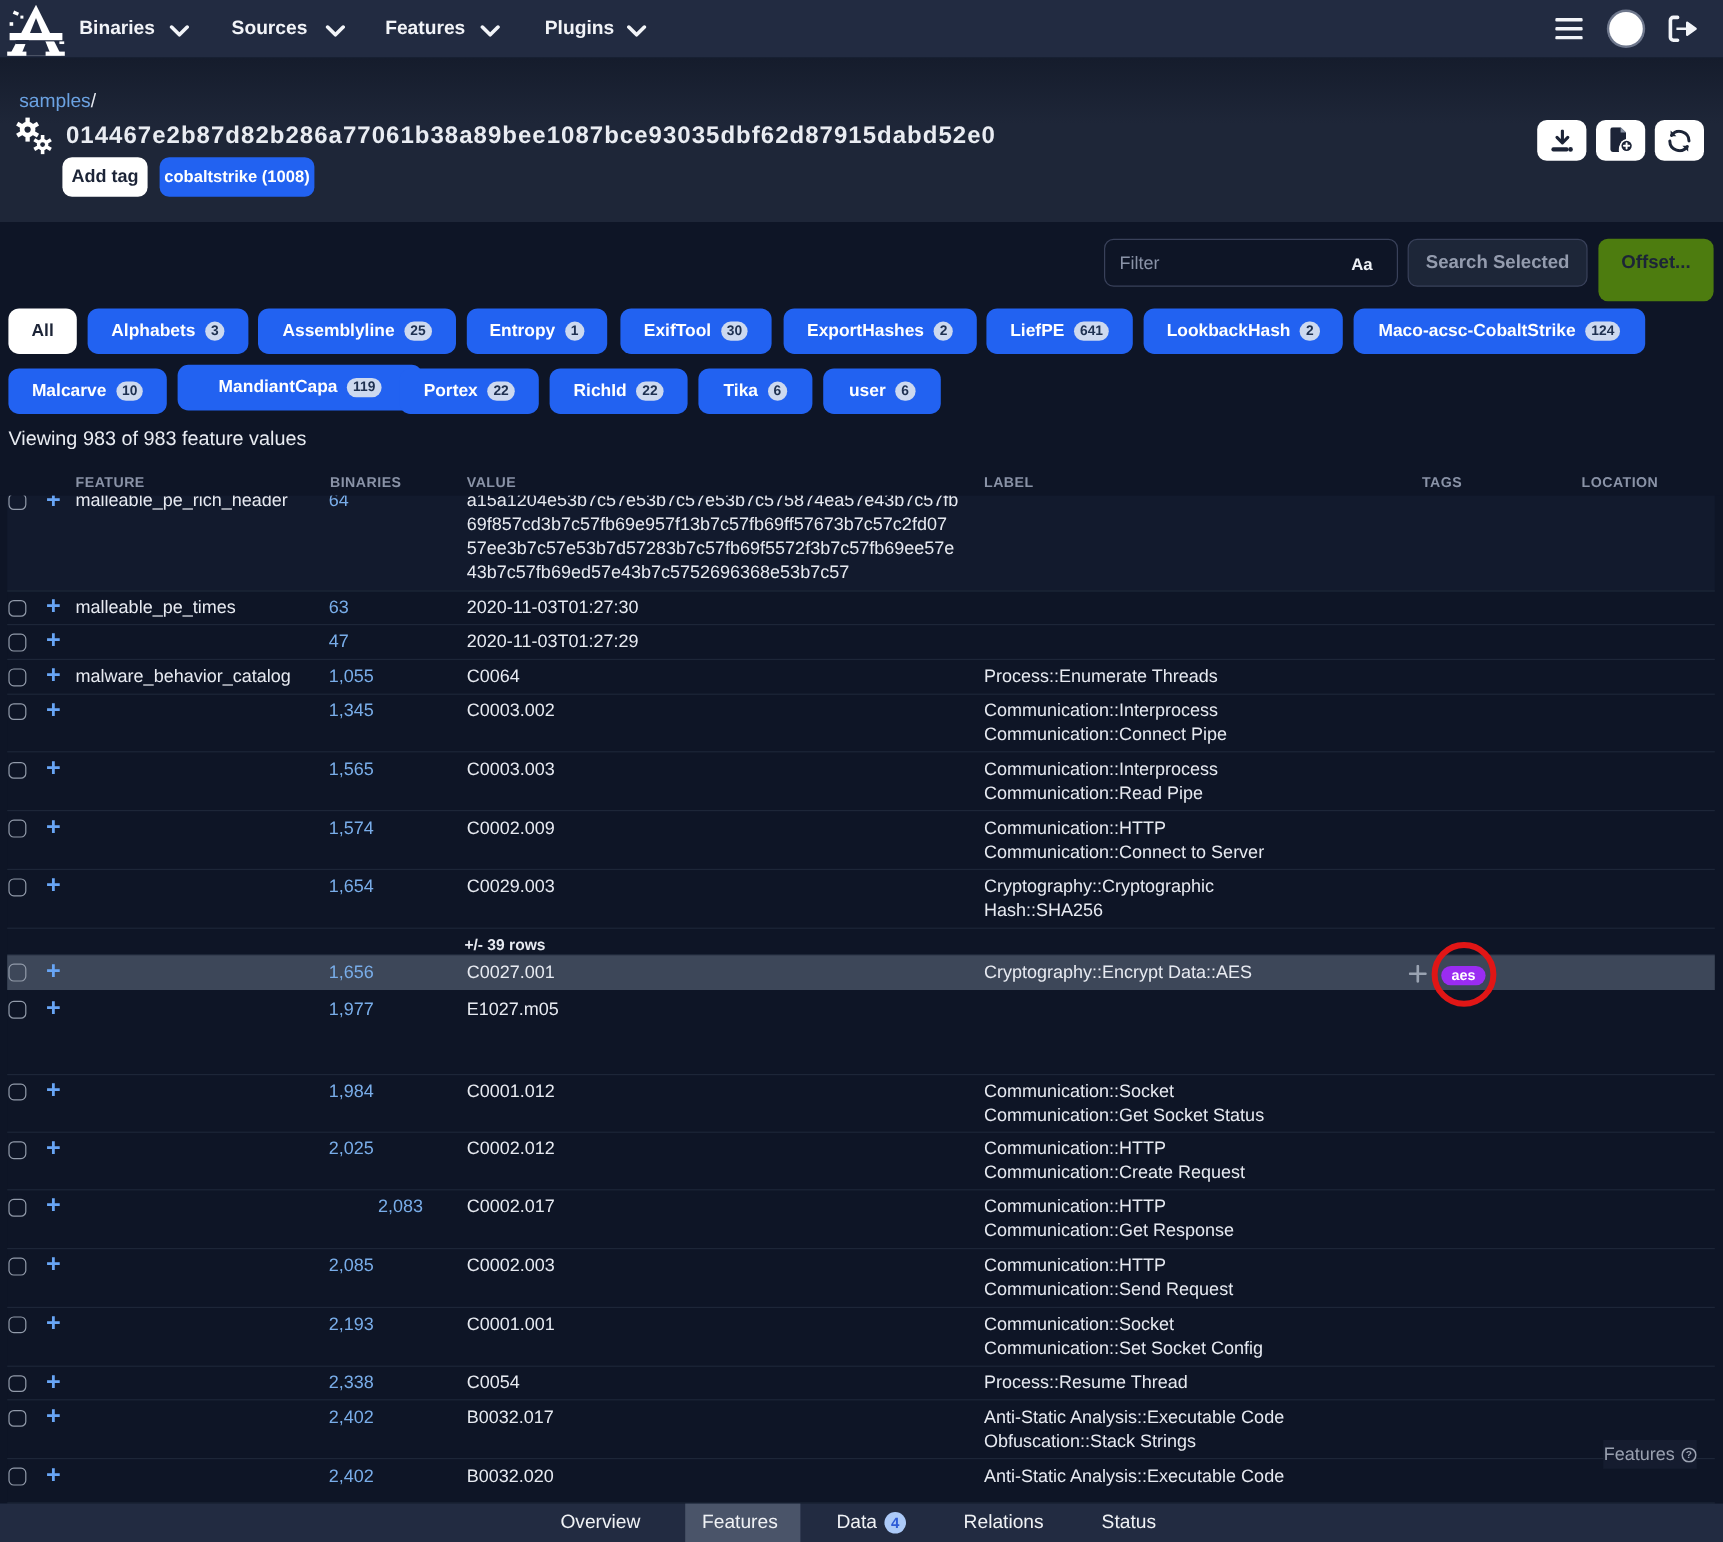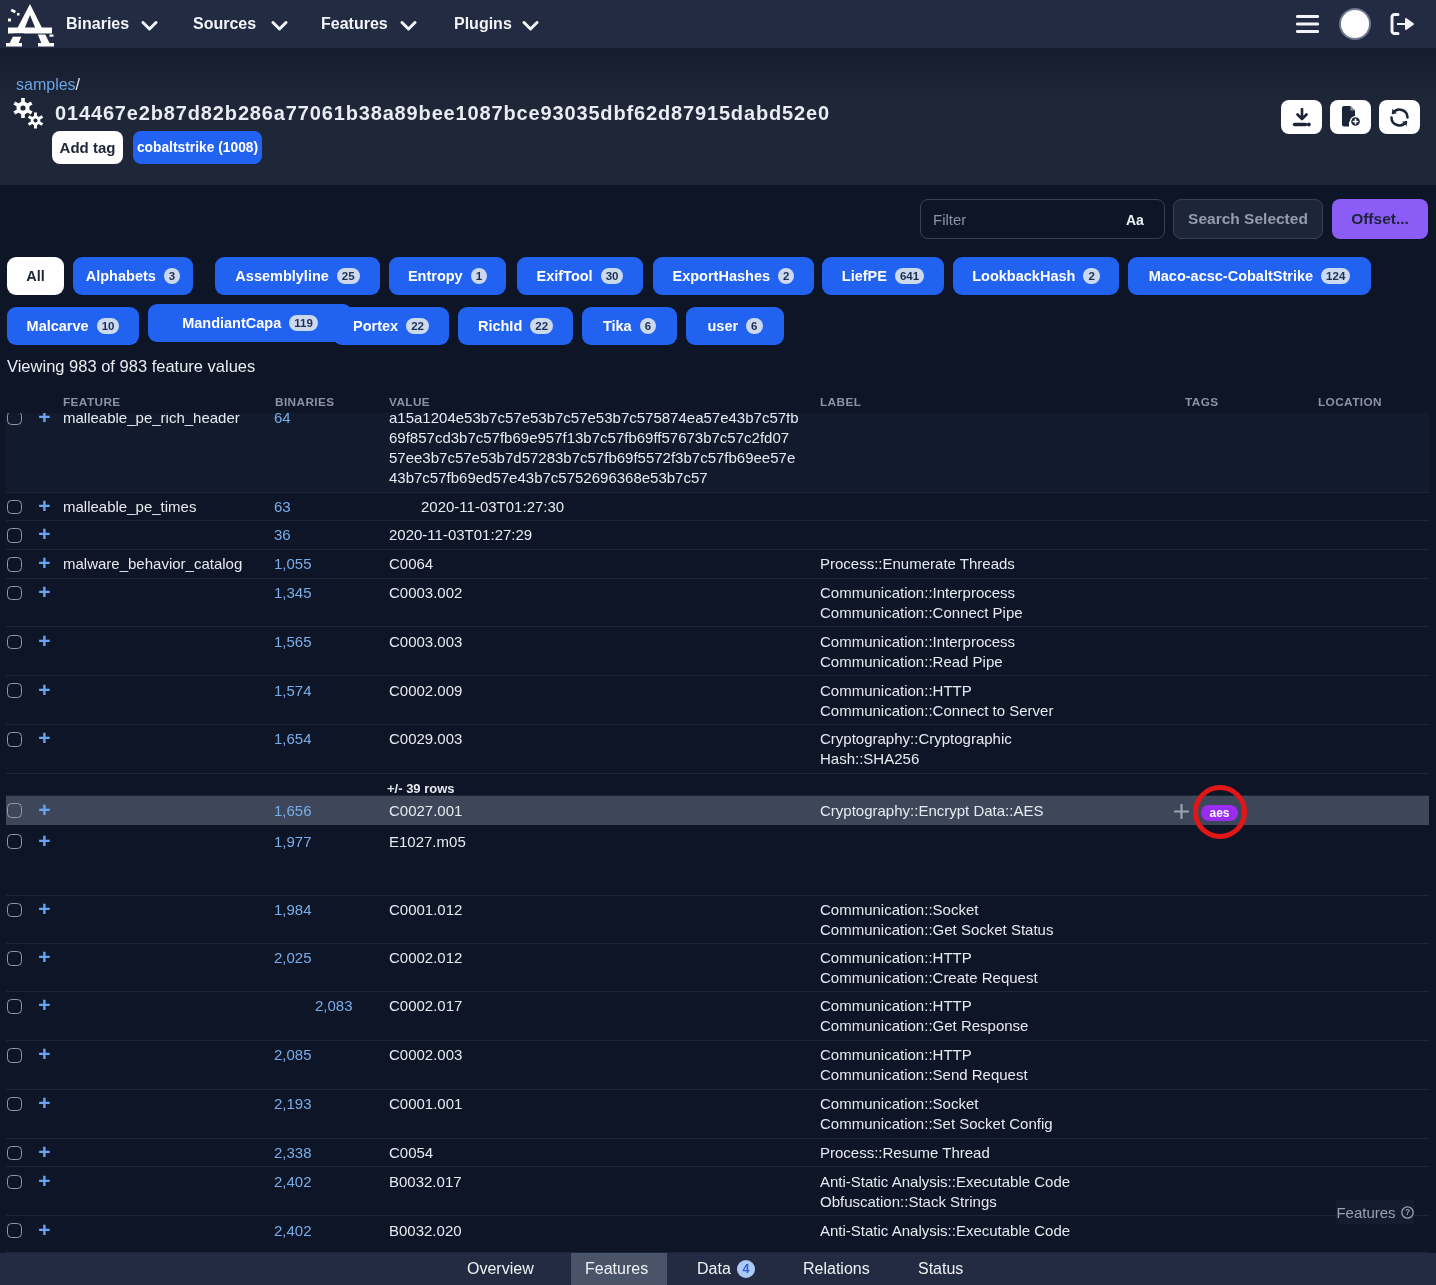--- a/index.html
+++ b/index.html
@@ -117,23 +117,23 @@
   </svg>
 <svg class="abs" style="left:1389px;top:108px" width="21" height="19" viewBox="0 0 21 19">
 <path d="M18.5 9.5 a8 8 0 0 0 -14.5 -4.6 M2.5 9.5 a8 8 0 0 0 14.5 4.6" stroke="#1c2437" stroke-width="2.5" fill="none" stroke-linecap="round"></path>
 <path d="M3.2 0.8 v4.8 h4.8 Z" fill="#1c2437"></path>
     <path d="M17.8 18.2 v-4.8 h-4.8 Z" fill="#1c2437"></path>
   </svg>
 <div class="abs" style="left:920px;top:199px;width:245px;height:40px;border:1px solid #39415a;border-radius:8px;"></div>
 <div class="abs" style="left:933px;top:211px;font-size:15px;color:#8a93a7;">Filter</div>
 <div class="abs" style="left:1126px;top:212px;font-size:14px;font-weight:bold;color:#eef1f6;">Aa</div>
 <div class="abs" style="left:1173px;top:199px;width:150px;height:40px;background:#1d2638;border:1px solid #39415a;border-radius:8px;text-align:center;line-height:38px;color:#949cae;font-size:15.5px;font-weight:bold;">Search Selected</div>
-<div class="abs" style="left:1332px;top:199px;width:96px;height:40px;background:#8b5cf6;border-radius:8px;text-align:center;line-height:40px;color:#1c2437;font-size:15.5px;font-weight:bold;">Offset...</div>
+<div class="abs" style="left:1332px;top:199px;width:96px;height:52px;background:#4d7c0f;border-radius:8px;text-align:center;line-height:40px;color:#1c2437;font-size:15.5px;font-weight:bold;">Offset...</div>
 <div class="abs" style="left:7px;top:257px;width:57px;height:38px;background:#fff;border-radius:9px;text-align:center;line-height:38px;color:#1c2437;font-size:14.5px;font-weight:bold;">All</div>
-<div class="pill" style="left:73px;top:257px;width:120px;">Alphabets<span class="ct">3</span></div>
+<div class="pill" style="left:73px;top:257px;width:134px;">Alphabets<span class="ct">3</span></div>
 <div class="pill" style="left:215px;top:257px;width:165px;">Assemblyline<span class="ct">25</span></div>
 <div class="pill" style="left:389px;top:257px;width:117px;">Entropy<span class="ct">1</span></div>
 <div class="pill" style="left:517px;top:257px;width:126px;">ExifTool<span class="ct">30</span></div>
 <div class="pill" style="left:653px;top:257px;width:161px;">ExportHashes<span class="ct">2</span></div>
 <div class="pill" style="left:822px;top:257px;width:122px;">LiefPE<span class="ct">641</span></div>
 <div class="pill" style="left:953px;top:257px;width:166px;">LookbackHash<span class="ct">2</span></div>
 <div class="pill" style="left:1128px;top:257px;width:243px;">Maco-acsc-CobaltStrike<span class="ct">124</span></div>
 <div class="pill" style="left:7px;top:307px;width:132px;">Malcarve<span class="ct">10</span></div>
 <div class="pill" style="left:148px;top:304px;width:204px;">MandiantCapa<span class="ct">119</span></div>
 <div class="pill" style="left:333px;top:307px;width:116px;">Portex<span class="ct">22</span></div>
@@ -146,26 +146,26 @@
 <div class="plus" style="top:1.2px;color:#68a5f5;font-size:21px;line-height:24px;">+</div>
 <div class="cell" style="left:63px;top:4.2px;">malleable_pe_rich_header</div>
 <div class="cell bin" style="left:274px;top:4.2px;">64</div>
 <div class="cell" style="left:389px;top:4.2px;">a15a1204e53b7c57e53b7c57e53b7c575874ea57e43b7c57fb<br>69f857cd3b7c57fb69e957f13b7c57fb69ff57673b7c57c2fd07<br>57ee3b7c57e53b7d57283b7c57fb69f5572f3b7c57fb69ee57e<br>43b7c57fb69ed57e43b7c5752696368e53b7c57</div>
 </div>
 <div class="row" style="top:492.6px;height:28.7px;">
 <span class="cb" style="top:7.0px;"></span>
 <div class="plus" style="top:1.2px;color:#68a5f5;font-size:21px;line-height:24px;">+</div>
 <div class="cell" style="left:63px;top:4.2px;">malleable_pe_times</div>
 <div class="cell bin" style="left:274px;top:4.2px;">63</div>
-<div class="cell" style="left:389px;top:4.2px;margin-left:32px;">2020-11-03T01:27:30</div>
+<div class="cell" style="left:389px;top:4.2px;">2020-11-03T01:27:30</div>
 </div>
 <div class="row" style="top:521.3px;height:28.7px;">
 <span class="cb" style="top:7.0px;"></span>
 <div class="plus" style="top:1.2px;color:#68a5f5;font-size:21px;line-height:24px;">+</div>
-<div class="cell bin" style="left:274px;top:4.2px;">36</div>
+<div class="cell bin" style="left:274px;top:4.2px;">47</div>
 <div class="cell" style="left:389px;top:4.2px;">2020-11-03T01:27:29</div>
 </div>
 <div class="row" style="top:550.0px;height:28.6px;">
 <span class="cb" style="top:7.0px;"></span>
 <div class="plus" style="top:1.2px;color:#68a5f5;font-size:21px;line-height:24px;">+</div>
 <div class="cell" style="left:63px;top:4.2px;">malware_behavior_catalog</div>
 <div class="cell bin" style="left:274px;top:4.2px;">1,055</div>
 <div class="cell" style="left:389px;top:4.2px;">C0064</div>
 <div class="cell lbl" style="top:4.2px;">Process::Enumerate Threads</div>
 </div>

